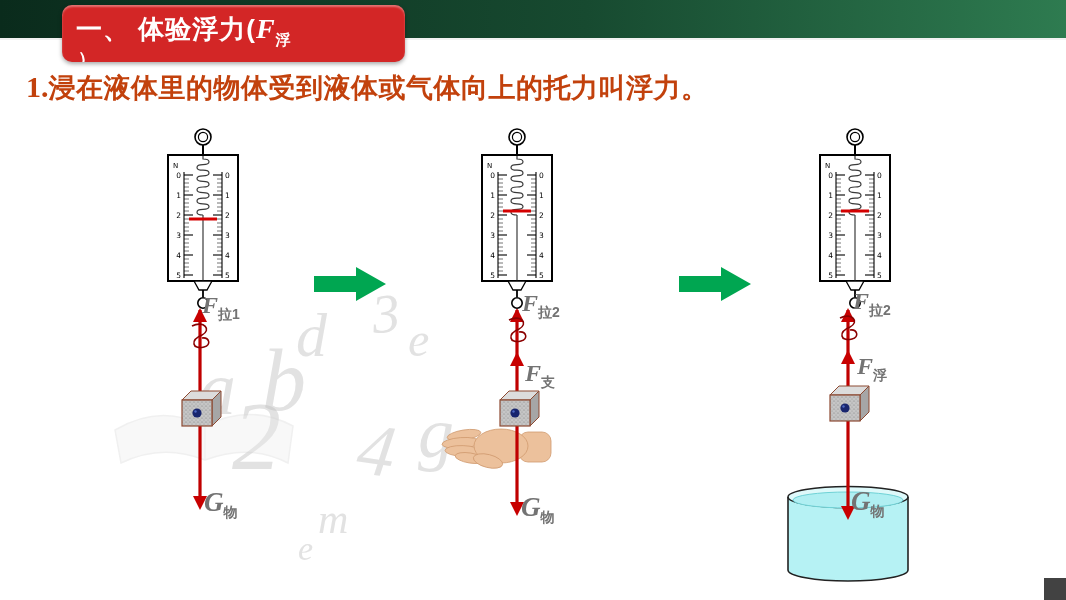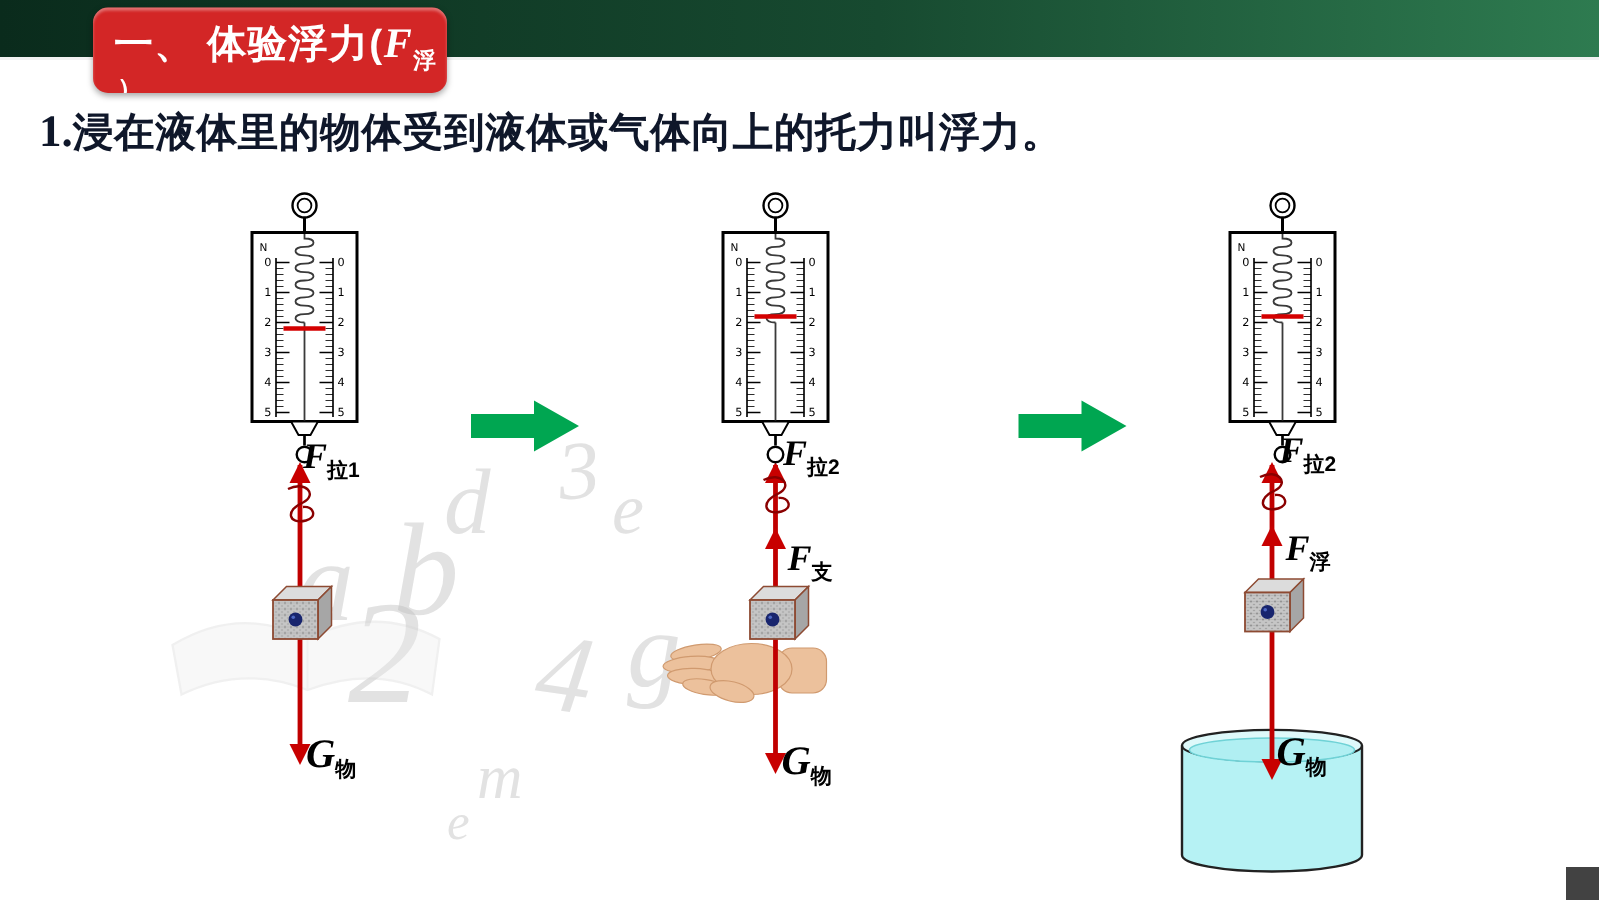--- a/index.html
+++ b/index.html
@@ -3,40 +3,40 @@
 <meta charset="utf-8">
 <style>
   html,body{margin:0;padding:0;background:#ffffff;}
   .stage{position:relative;width:1066px;height:600px;background:#ffffff;overflow:hidden;
          font-family:"Liberation Sans",sans-serif;}
   
   .topbar{position:absolute;left:0;top:0;width:1066px;height:38px;z-index:3;
           background:linear-gradient(to right,#0a2b1c 0%,#174a30 55%,#2e7b50 100%);
           border-bottom:2px solid #f2f2f2;}
   
-  .titlebox{position:absolute;left:62px;top:5px;width:236px;height:57px;z-index:4;
+  .titlebox{position:absolute;left:62px;top:5px;width:343px;height:57px;z-index:4;
             background:#d32626;border-radius:10px;color:#fff;padding:7px 12px 0 14px;
             box-sizing:border-box;overflow:hidden;
             box-shadow:inset 0 2px 2px rgba(255,255,255,.35),0 2px 4px rgba(0,0,0,.35);}
   .title-line1{font-weight:bold;font-size:26px;white-space:nowrap;letter-spacing:1px;}
   .title-line1 .tF{font-family:"Liberation Serif",serif;font-style:italic;font-weight:bold;font-size:28px;}
   .title-line1 .tSub{font-size:15px;vertical-align:-7px;font-weight:bold;}
   .title-line2{font-size:18px;font-weight:bold;margin-left:2px;line-height:18px;}
   
-  .statement{position:absolute;left:26px;top:70px;z-index:4;color:#0f172a;white-space:nowrap;}
+  .statement{position:absolute;left:26px;top:70px;z-index:4;color:#c2410c;white-space:nowrap;}
   .stnum{font-family:"Liberation Serif",serif;font-weight:bold;font-size:30px;}
   .sttext{font-weight:bold;font-size:27px;letter-spacing:0.5px;}
   
   .wm{position:absolute;z-index:0;color:#bfbfbf;opacity:.45;
       font-family:"Liberation Serif",serif;font-style:italic;pointer-events:none;}
   
   .scale{position:absolute;top:126px;width:100px;height:200px;z-index:2;}
   .overlay{position:absolute;left:0;top:0;width:1066px;height:600px;z-index:1;pointer-events:none;}
   
-  .flabel,.glabel{position:absolute;z-index:5;color:#000000;white-space:nowrap;}
+  .flabel,.glabel{position:absolute;z-index:5;color:#737373;white-space:nowrap;}
   .flabel i,.glabel i{font-family:"Liberation Serif",serif;font-style:italic;font-weight:bold;}
   .flabel i{font-size:24px;}
   .glabel i{font-size:27px;}
   .flabel sub,.glabel sub{font-style:normal;font-weight:bold;font-size:14px;vertical-align:-6px;
       font-family:"Liberation Sans",sans-serif;}
   .corner{position:absolute;left:1044px;top:578px;width:22px;height:22px;background:#424242;z-index:4;}
 </style>
 </head>
 <body>
 

